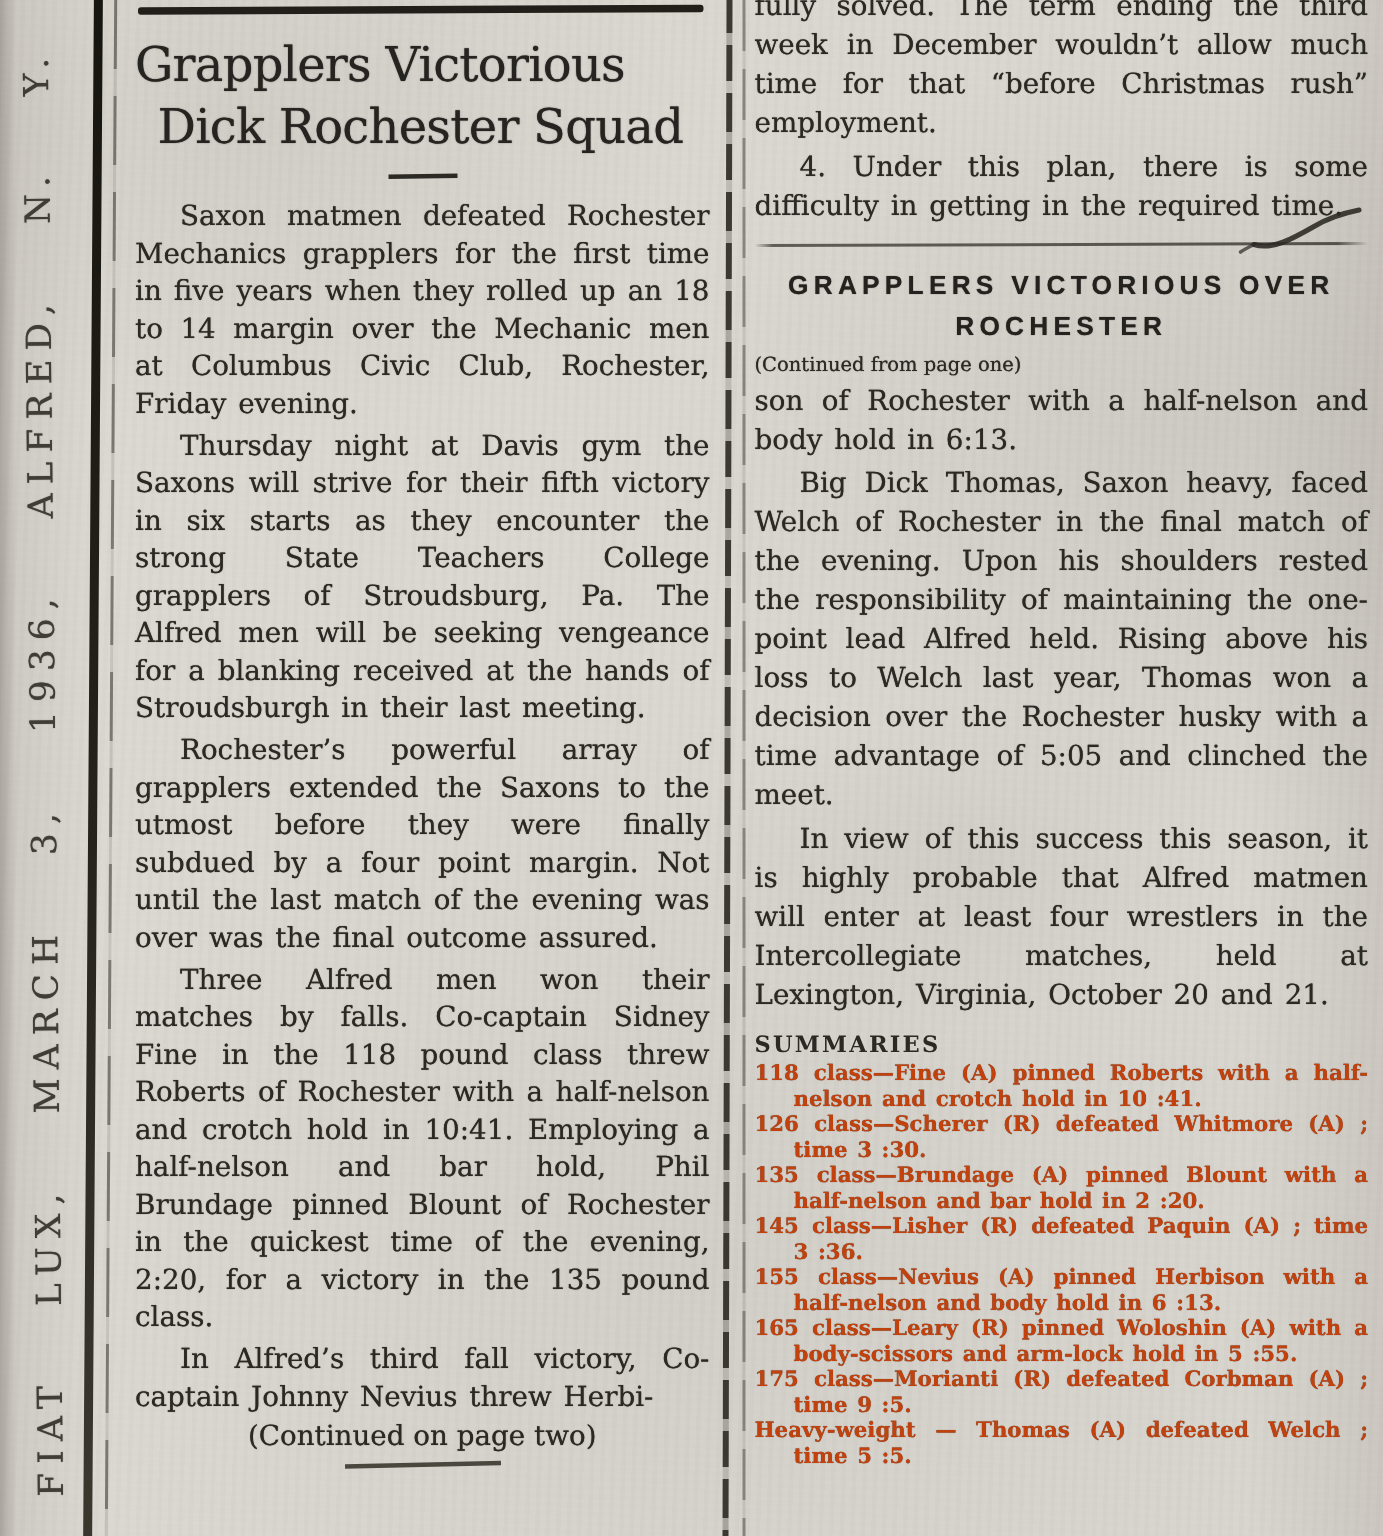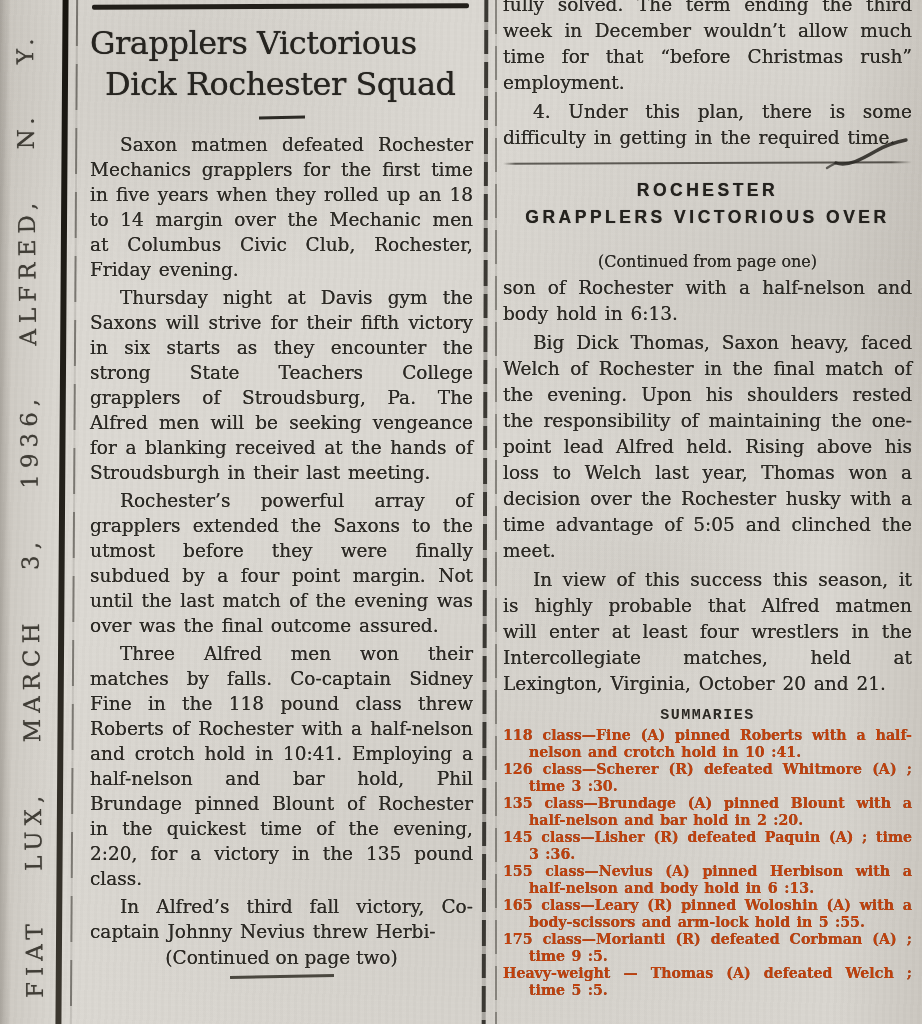--- a/index.html
+++ b/index.html
@@ -64,22 +64,22 @@
   .end-divider{width:104px;height:2.5px;background:#4a473f;margin:7px auto 0;transform:rotate(-1.2deg);}
 
   
   .col-right{position:absolute;left:503px;top:-8px;width:409px;}
   .col-right p.body{line-height:26px;}
   .section-rule{height:2px;margin:11px 0 13px;transform:rotate(-0.2deg);
     background:linear-gradient(90deg, rgba(44,41,35,0) 0%, rgba(44,41,35,0.7) 3%, rgba(44,41,35,0.75) 95%, rgba(44,41,35,0) 100%);}
   .section-header{font-family:"Liberation Sans", sans-serif;font-weight:bold;
     text-align:center;font-size:17.5px;letter-spacing:3.5px;line-height:27px;color:#24221e;margin:0;
     text-shadow:0 0 0.7px rgba(35,33,28,0.8);}
-  .continued-from{text-align:center;font-size:16px;margin:21px 0 4px;}
-  .summaries-title{text-align:center;font-weight:bold;font-size:15px;letter-spacing:1.5px;margin:10px 0 3px;color:#2b2924;font-family:Liberation Mono, monospace;}
+  .continued-from{font-size:13px;margin:5px 0 4px;}
+  .summaries-title{font-weight:bold;font-size:15px;letter-spacing:1.5px;margin:10px 0 3px;color:#2b2924;}
   .summary-item{font-weight:bold;font-size:14.2px;line-height:16.5px;
     padding-left:26px;text-indent:-26px;margin:0 0 1px;text-align:justify;word-spacing:1.5px;
     color:#c2410c;text-shadow:0 0 0.5px rgba(40,37,32,0.8);}
 
   .pen-overlay{position:absolute;inset:0;pointer-events:none;}
 </style>
 </head>
 <body>
 
 <div class="scan"></div>
@@ -110,22 +110,22 @@
   <div class="end-divider"></div>
 </div>
 
 <div class="col-right">
   <p class="body ink noindent">fully solved. The term ending the third week in December wouldn’t allow much time for that “before Christmas rush” employment.</p>
   <p class="body ink">4. Under this plan, there is some difficulty in getting in the required time.</p>
 
   <div class="section-rule"></div>
 
   <h2 class="section-header">
+    <div>GRAPPLERS VICTORIOUS OVER</div>
     <div>ROCHESTER</div>
-    <div>GRAPPLERS VICTORIOUS OVER</div>
   </h2>
   <div class="continued-from ink">(Continued from page one)</div>
 
   <p class="body ink noindent">son of Rochester with a half-nelson and body hold in 6:13.</p>
   <p class="body ink">Big Dick Thomas, Saxon heavy, faced Welch of Rochester in the final match of the evening. Upon his shoulders rested the responsibility of maintaining the one-point lead Alfred held. Rising above his loss to Welch last year, Thomas won a decision over the Rochester husky with a time advantage of 5:05 and clinched the meet.</p>
   <p class="body ink">In view of this success this season, it is highly probable that Alfred matmen will enter at least four wrestlers in the Intercollegiate matches, held at Lexington, Virginia, October 20 and 21.</p>
 
   <div class="summaries-title">SUMMARIES</div>
   <div>
     <p class="summary-item">118 class—Fine (A) pinned Roberts with a half-nelson and crotch hold in 10 :41.</p>

